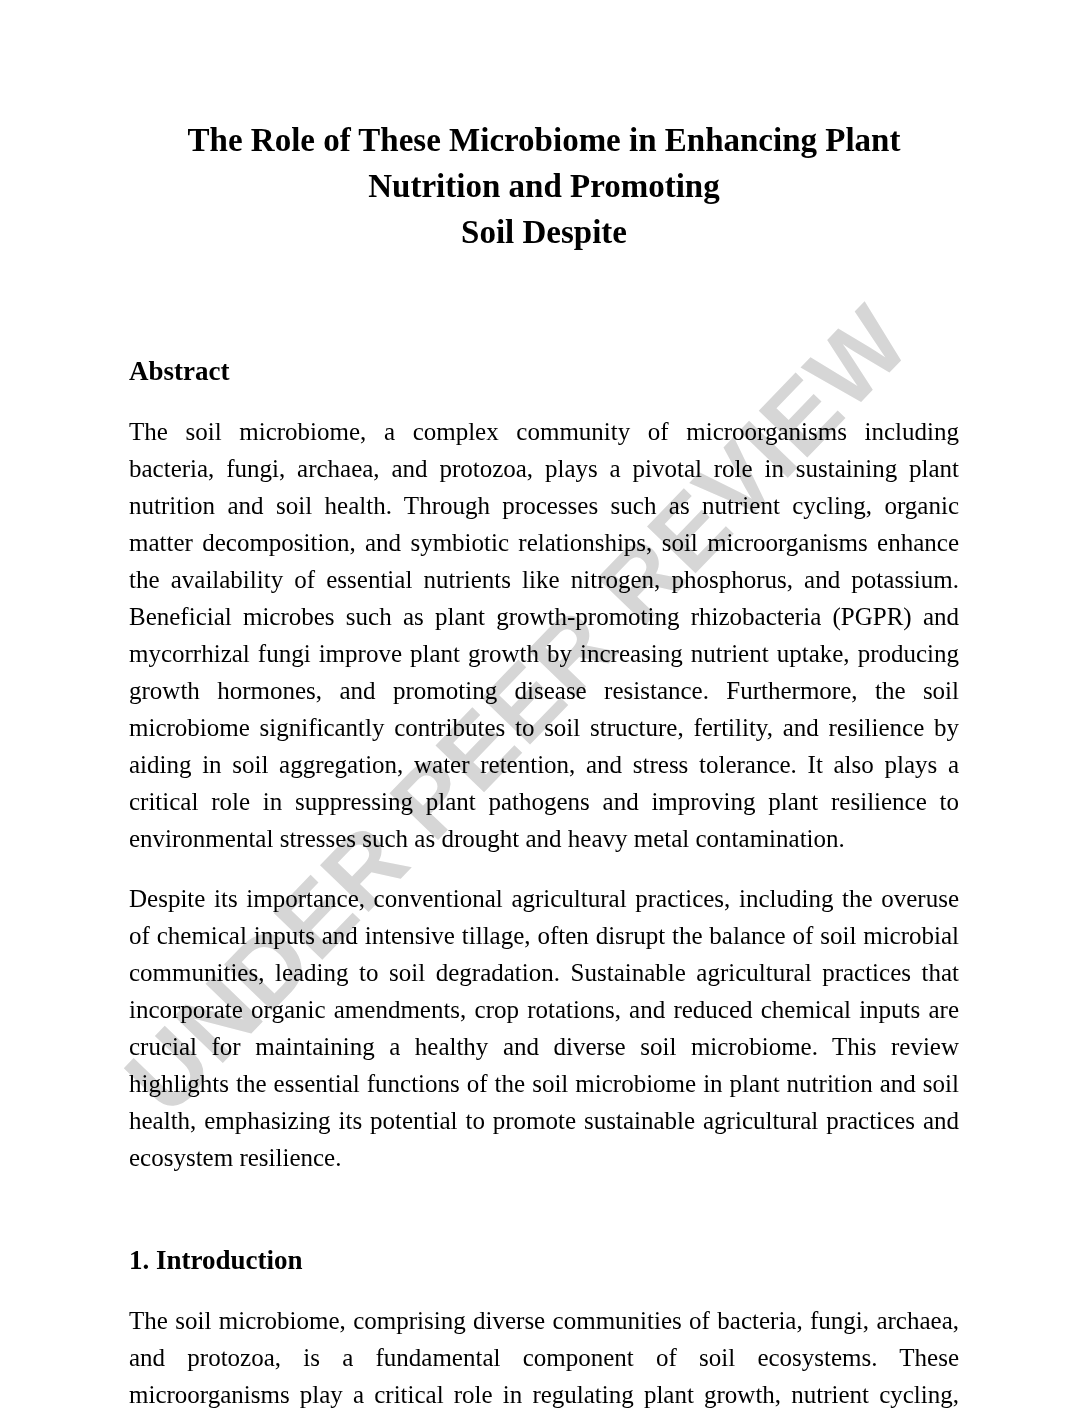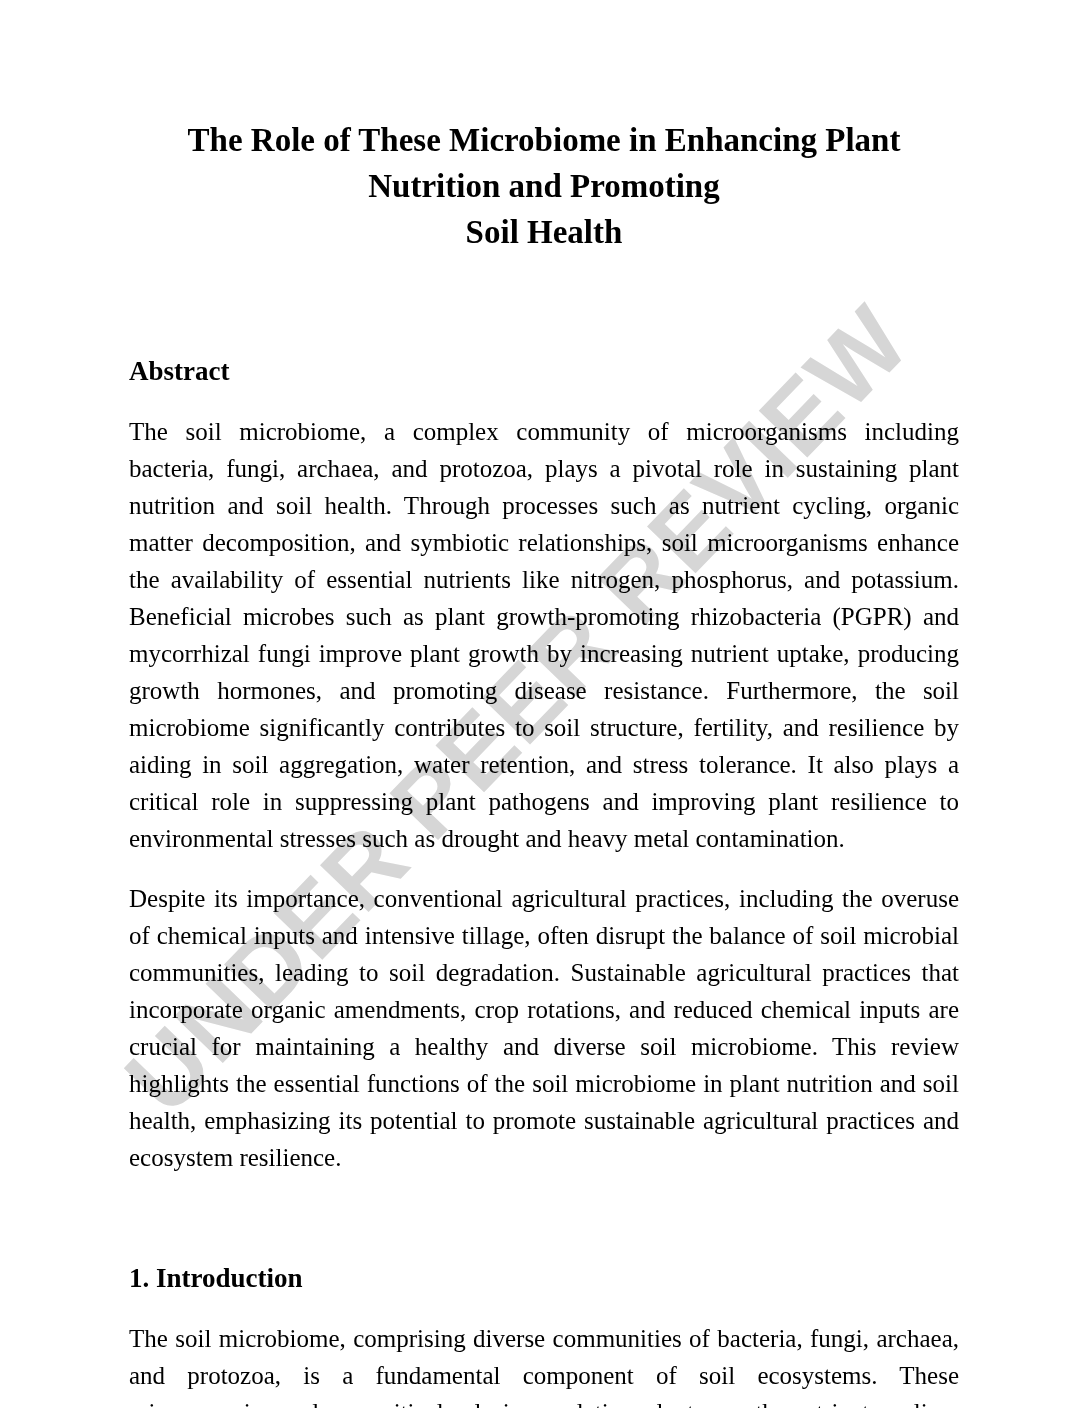--- a/index.html
+++ b/index.html
@@ -45,21 +45,21 @@
   }
   .title-line { display: block; }
   .section-heading {
     margin: 0;
     font-size: 27px;
     line-height: 31px;
     font-weight: bold;
     text-align: left;
   }
   .abstract-heading { margin-top: 101px; }
-  .introduction-heading { margin-top: 87px; }
+  .introduction-heading { margin-top: 69px; }
   .body-para {
     margin: 26px 0 0 0;
     font-size: 25px;
     line-height: 37px;
     text-align: justify;
     text-justify: inter-word;
     hyphens: none;
   }
   .body-para + .body-para { margin-top: 23px; }
 </style>
@@ -67,21 +67,21 @@
 <body>
 
 <div class="page">
 
   <div class="watermark">UNDER PEER REVIEW</div>
 
   <div class="content">
 
     <h1 class="title">
       <span class="title-line">The Role of These Microbiome in Enhancing Plant Nutrition and Promoting</span>
-      <span class="title-line">Soil Health</span>
+      <span class="title-line">Soil Despite</span>
     </h1>
 
     <h2 class="section-heading abstract-heading">Abstract</h2>
 
     <p class="body-para">The soil microbiome, a complex community of microorganisms including bacteria, fungi, archaea, and protozoa, plays a pivotal role in sustaining plant nutrition and soil health. Through processes such as nutrient cycling, organic matter decomposition, and symbiotic relationships, soil microorganisms enhance the availability of essential nutrients like nitrogen, phosphorus, and potassium. Beneficial microbes such as plant growth-promoting rhizobacteria (PGPR) and mycorrhizal fungi improve plant growth by increasing nutrient uptake, producing growth hormones, and promoting disease resistance. Furthermore, the soil microbiome significantly contributes to soil structure, fertility, and resilience by aiding in soil aggregation, water retention, and stress tolerance. It also plays a critical role in suppressing plant pathogens and improving plant resilience to environmental stresses such as drought and heavy metal contamination.</p>
 
     <p class="body-para">Despite its importance, conventional agricultural practices, including the overuse of chemical inputs and intensive tillage, often disrupt the balance of soil microbial communities, leading to soil degradation. Sustainable agricultural practices that incorporate organic amendments, crop rotations, and reduced chemical inputs are crucial for maintaining a healthy and diverse soil microbiome. This review highlights the essential functions of the soil microbiome in plant nutrition and soil health, emphasizing its potential to promote sustainable agricultural practices and ecosystem resilience.</p>
 
     <h2 class="section-heading introduction-heading">1. Introduction</h2>
 

